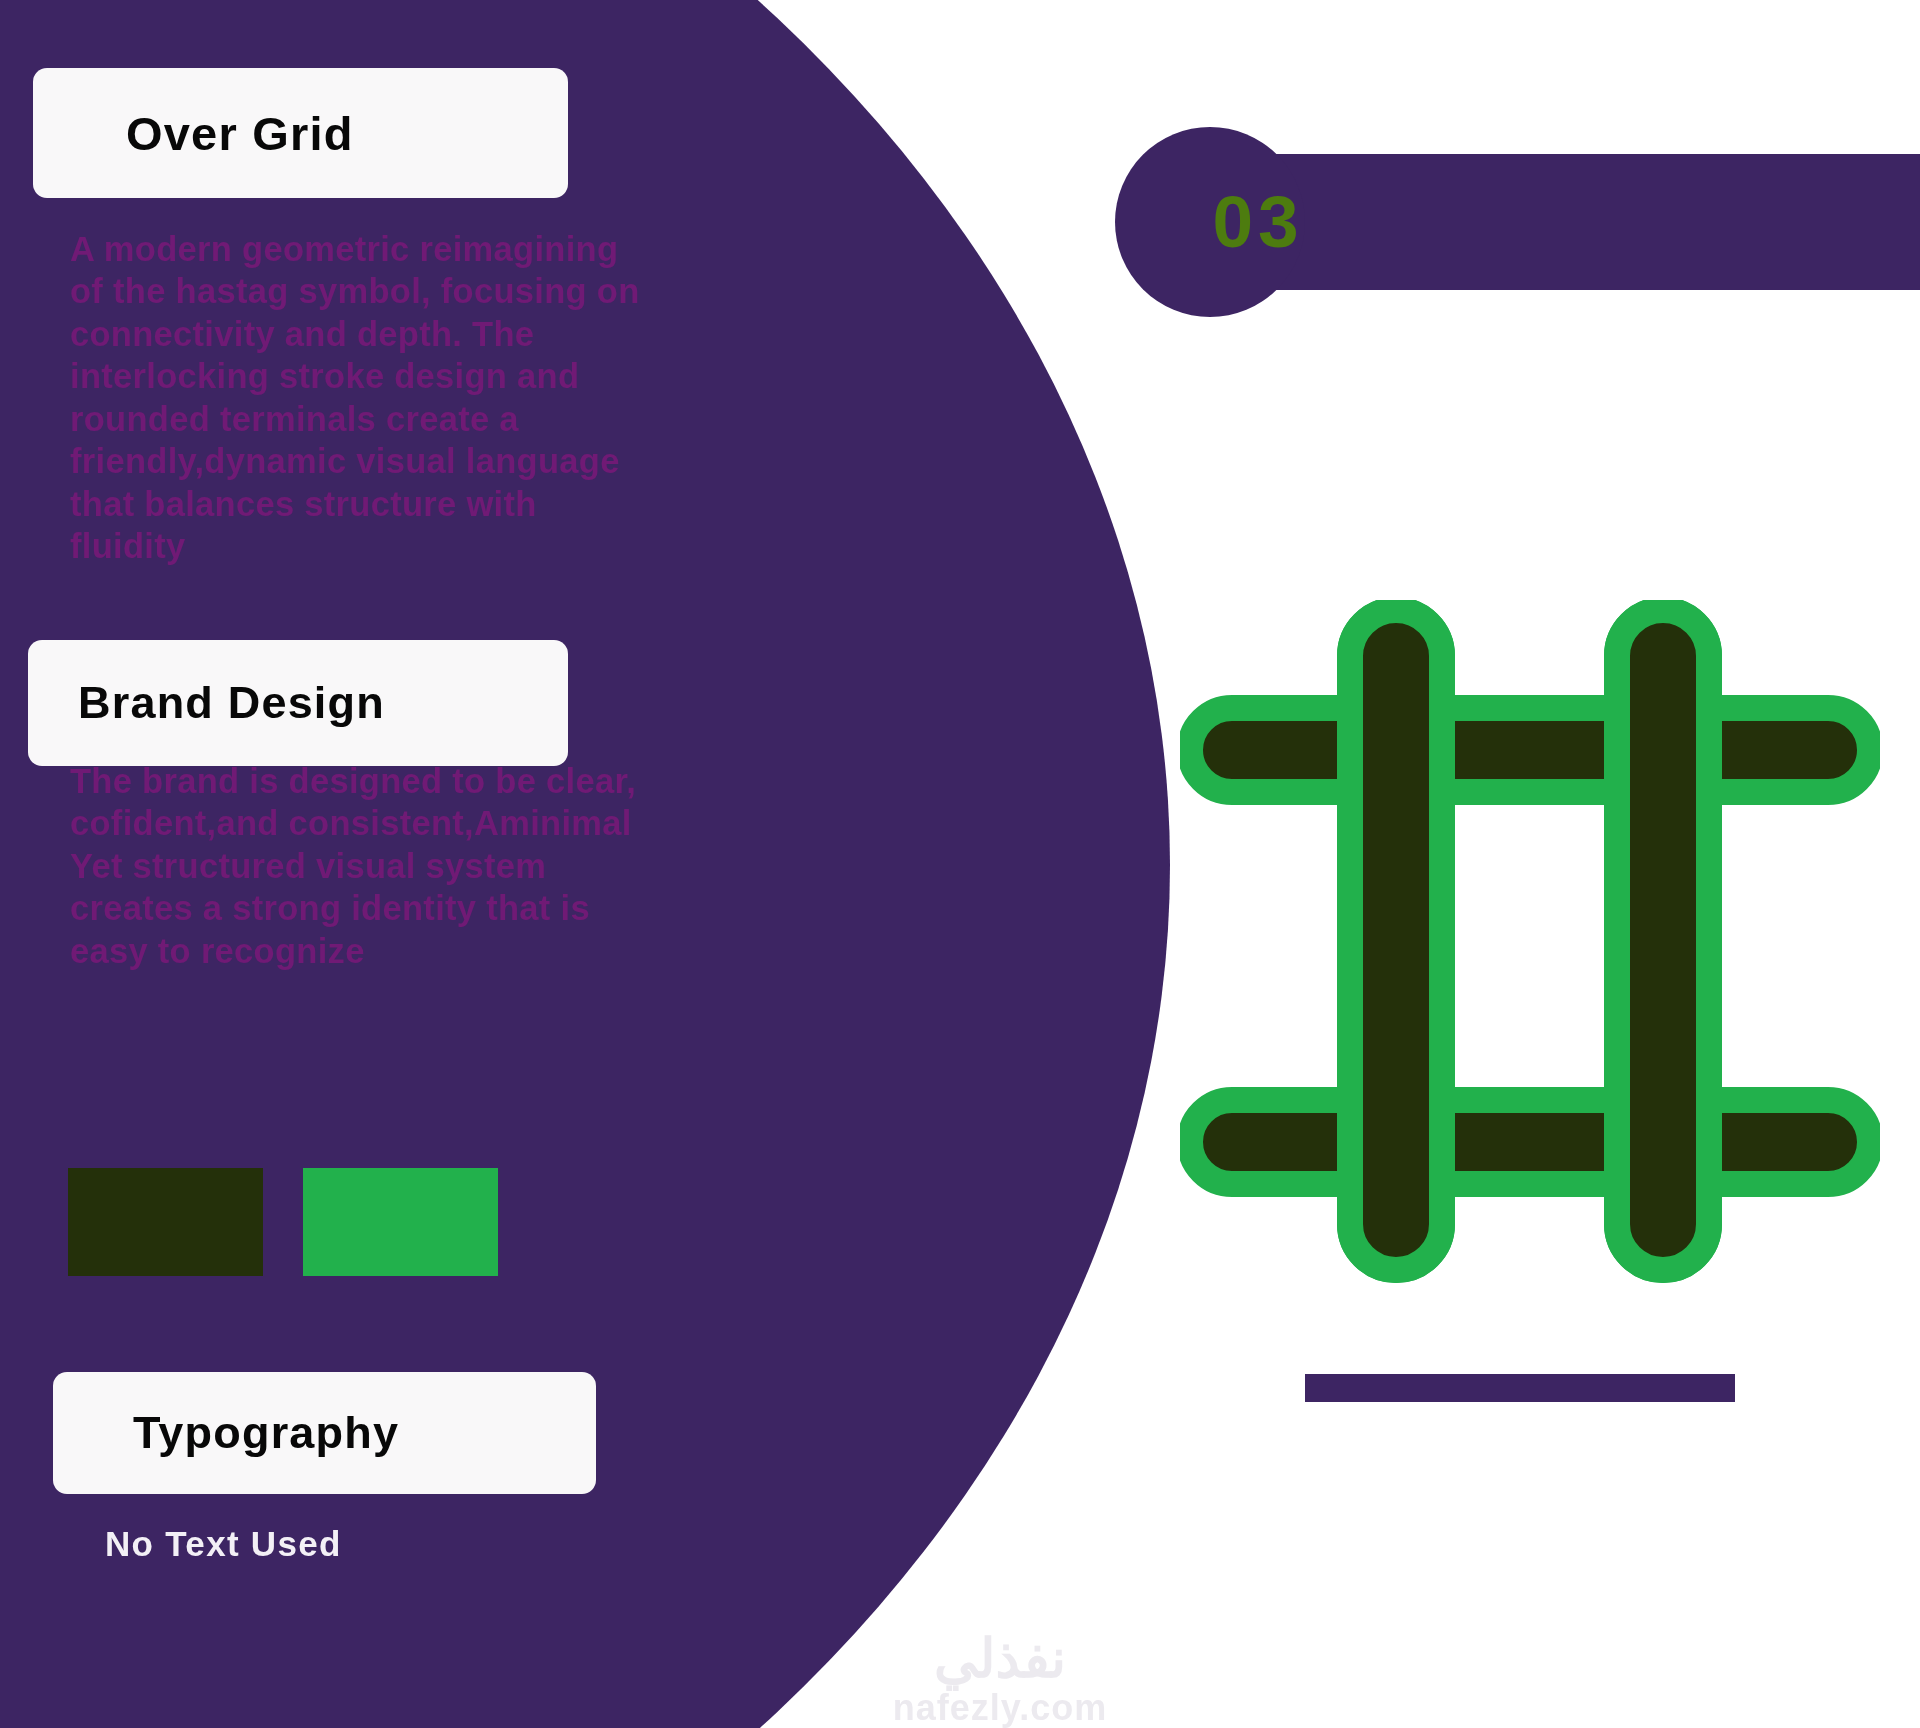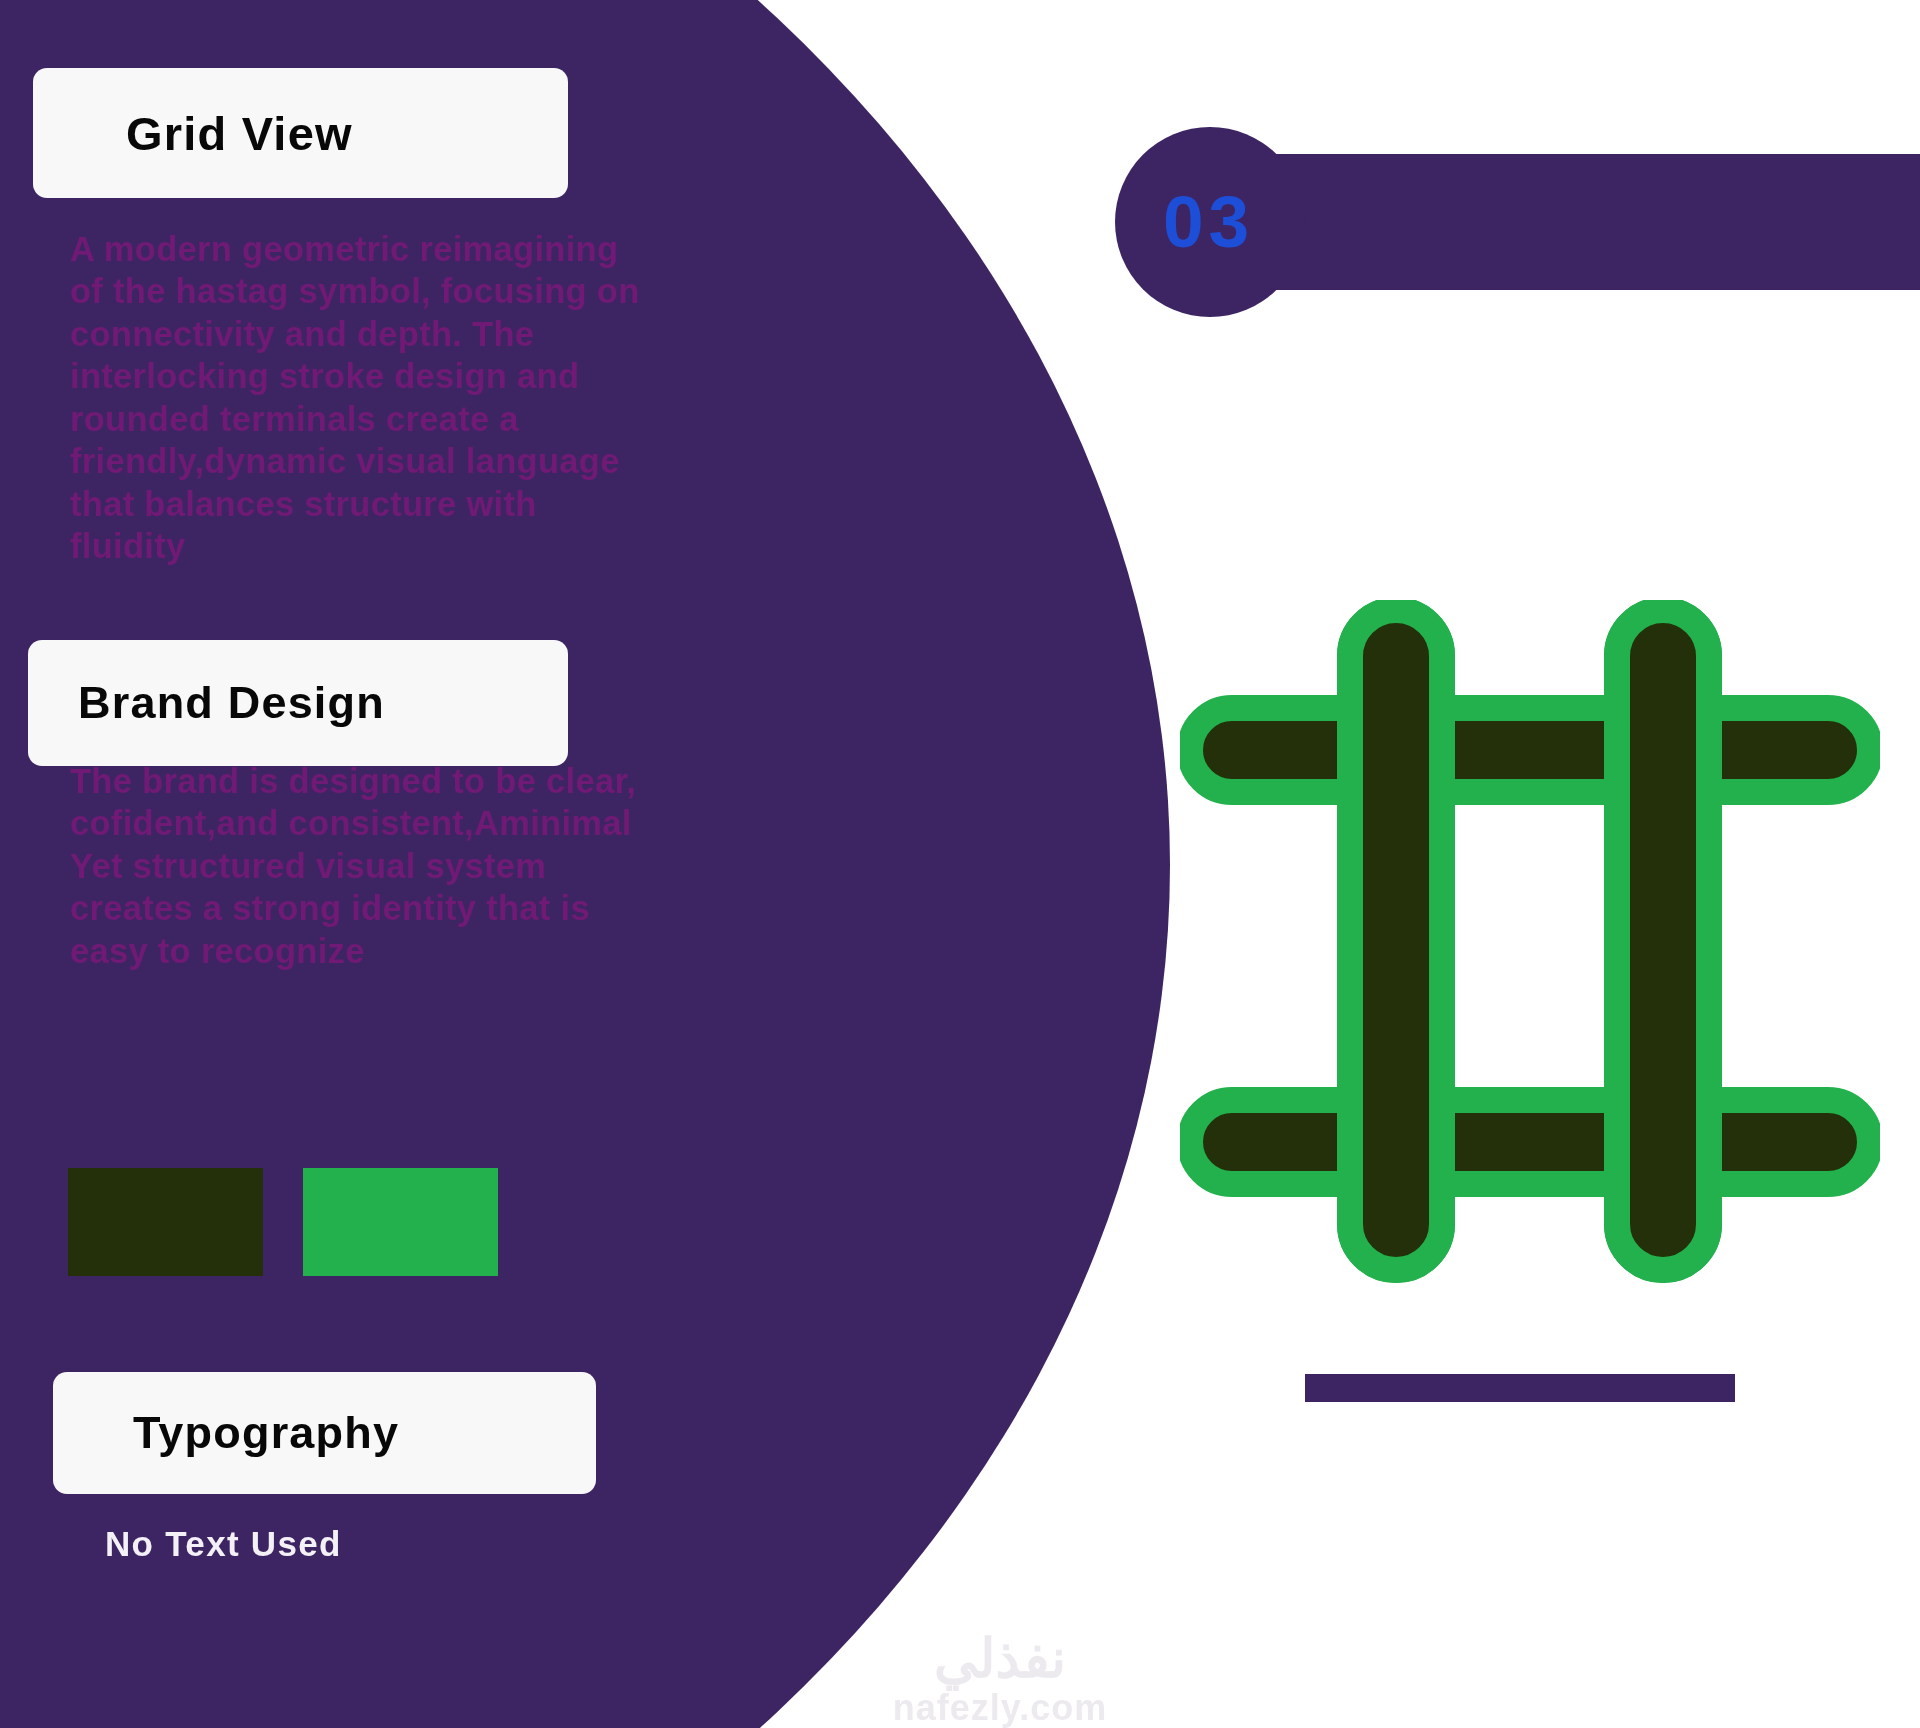--- a/index.html
+++ b/index.html
@@ -131,21 +131,22 @@
     width: 800px;
     height: 136px;
     background: #3d2563;
     border-radius: 34px 0 0 34px;
   }
   .badge-num {
     position: absolute;
     left: 48px;
     top: 50px;
     width: 190px;
-    color: #1d4ed8;
+    text-align: center;
+    color: #4d7c0f;
     font-size: 73px;
     font-weight: 700;
     letter-spacing: 5px;
     line-height: 90px;
   }
   .badge-title {
     position: absolute;
     left: 280px;
     top: 52px;
     color: #fdfcfd;
@@ -206,21 +207,21 @@
   <div class="panel-shape">
     <div class="panel-blob" style="background: rgb(61, 37, 99);"></div>
     <div class="arc arc-1"></div>
     <div class="arc arc-2"></div>
     <div class="arc arc-3"></div>
   </div>
 
   <div class="left-col">
 
     <div class="label-card card-overview" style="background: rgb(249, 248, 249);">
-      <span>Grid View</span>
+      <span>Over Grid</span>
     </div>
     <div class="body-text txt-overview"> A modern geometric reimagining
 of the hastag symbol, focusing on
 connectivity and depth. The
 interlocking stroke design and
 rounded terminals create a
 friendly,dynamic visual language
 that balances structure with
 fluidity</div>
 

